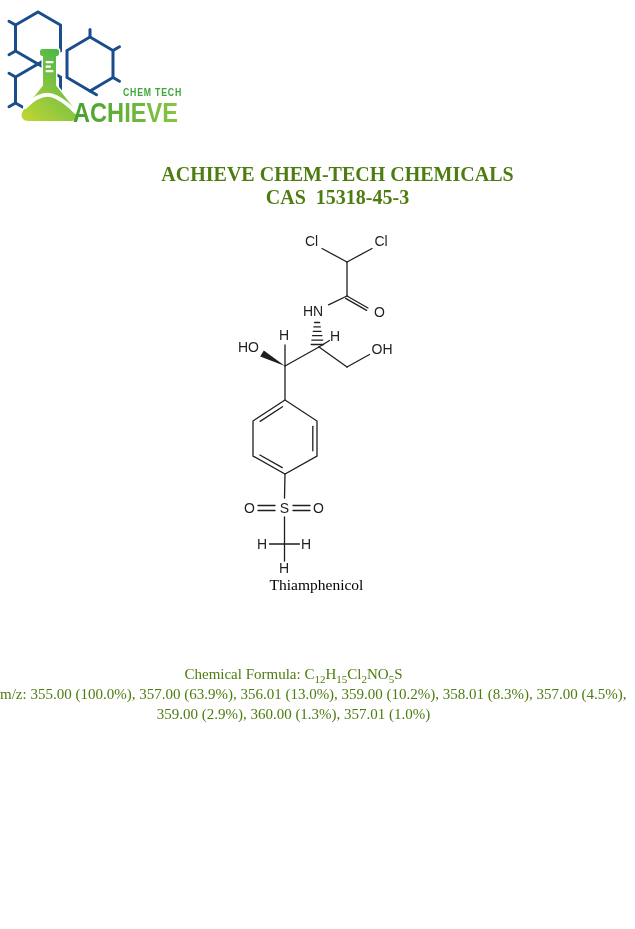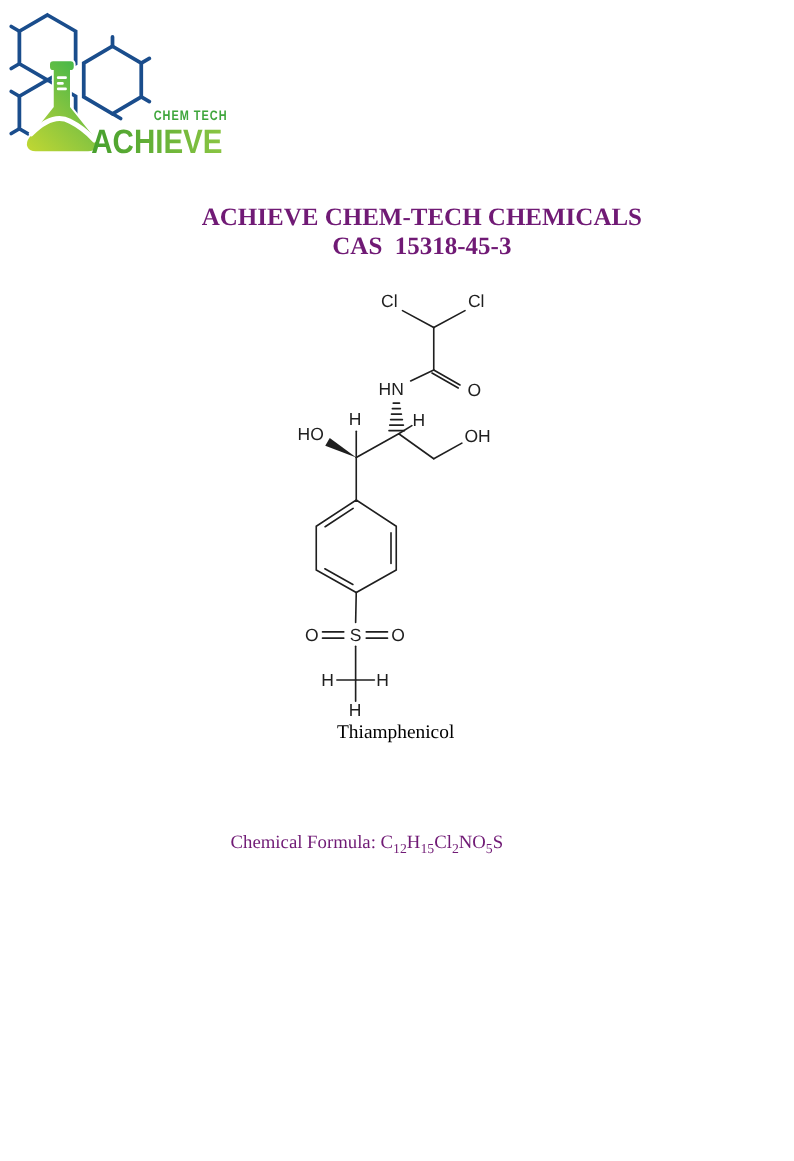--- a/index.html
+++ b/index.html
@@ -1,17 +1,17 @@
 <!DOCTYPE html>
 <html><head>
 <meta charset="utf-8">
 <style>
   html,body{margin:0;padding:0;background:#fff;}
   #page{position:relative;width:635px;height:929px;background:#ffffff;overflow:hidden;
-        font-family:"Liberation Serif", serif;color:#701a75;}
+        font-family:"Liberation Serif", serif;color:#4d7c0f;}
   svg{position:absolute;left:0;top:0;}
 
   
   .logo-small{font:bold 11px "Liberation Sans",sans-serif;letter-spacing:1px;}
   .logo-big{font:bold 27px "Liberation Sans",sans-serif;}
 
   
   .hex{fill:none;stroke:#1a4d8c;stroke-width:3;stroke-linejoin:miter;}
   .hexstub{stroke:#1a4d8c;stroke-width:3;stroke-linecap:round;}
 
@@ -142,15 +142,17 @@
         <text x="318.5" y="513" class="atom">O</text>
         <text x="262" y="549" class="atom">H</text>
         <text x="306" y="549" class="atom">H</text>
         <text x="284" y="573" class="atom">H</text>
       </g>
     <text class="cname" x="316.5" y="590">Thiamphenicol</text>
   </svg>
 
   <div class="props">
     <div class="line"><span>Chemical Formula: </span><span><span>C</span><sub class="fsub">12</sub><span>H</span><sub class="fsub">15</sub><span>Cl</span><sub class="fsub">2</sub><span>NO</span><sub class="fsub">5</sub><span>S</span></span></div>
+    <div class="line">m/z: 355.00 (100.0%), 357.00 (63.9%), 356.01 (13.0%), 359.00 (10.2%), 358.01 (8.3%), 357.00 (4.5%),</div>
+    <div class="line">359.00 (2.9%), 360.00 (1.3%), 357.01 (1.0%)</div>
   </div>
 
 </div>
 
 </body></html>

